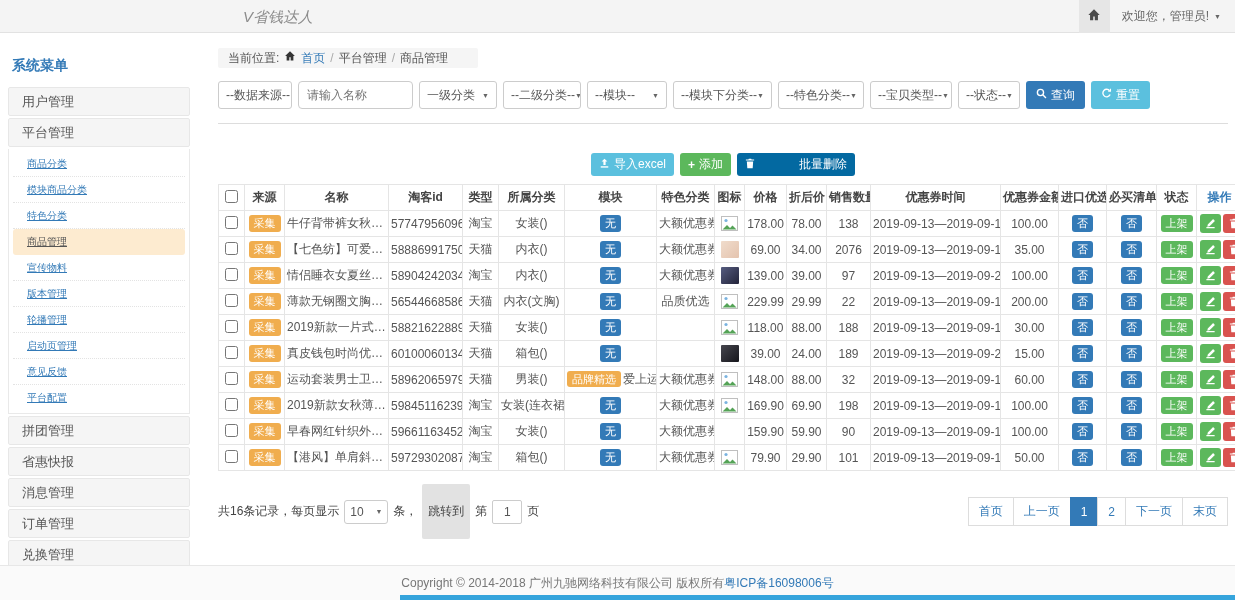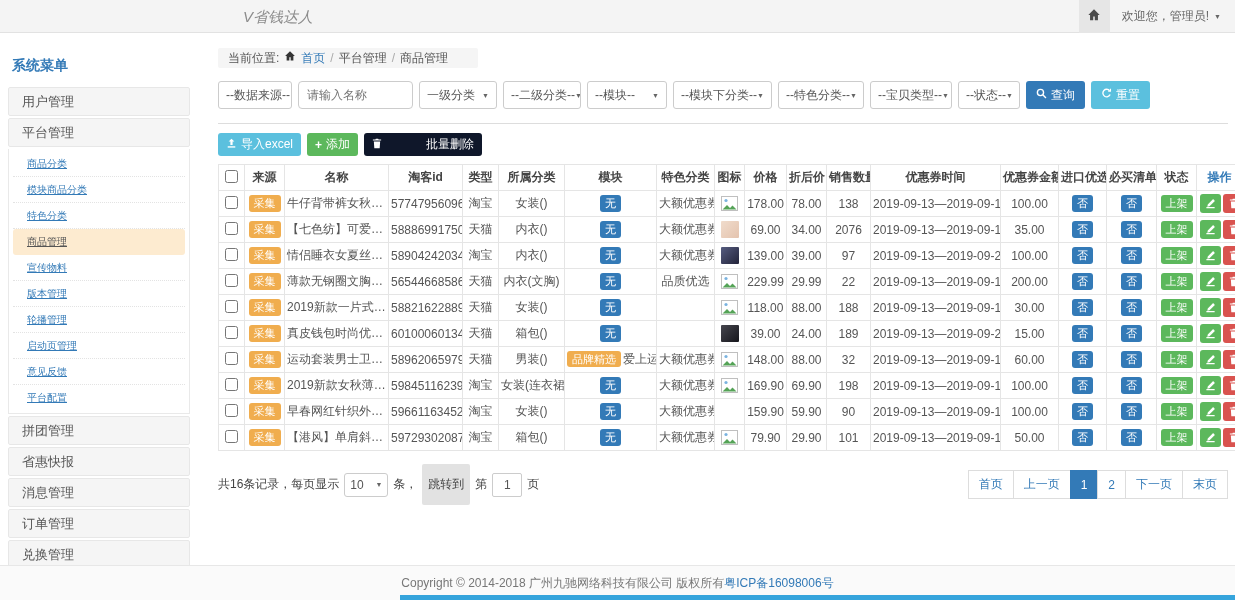--- a/index.html
+++ b/index.html
@@ -41,25 +41,25 @@
   .filters { display:flex; align-items:center; gap:6px; margin-top:13px; }
   .sel { display:inline-flex; align-items:center; justify-content:space-between;
     border:1px solid #ccc; border-radius:3px; height:28px; padding:0 7px;
     font-size:12px; color:#555; background:#fff; cursor:pointer; white-space:nowrap; overflow:hidden; }
   .txt-input { height:28px; border:1px solid #ccc; border-radius:4px; padding:0 8px; font-size:12px; color:#555; width:115px; }
   .btn { display:inline-flex; align-items:center; gap:4px; border:none; border-radius:3px;
     color:#fff; font-size:12px; padding:0 10px; height:28px; cursor:pointer; white-space:nowrap; }
   .btn-primary { background:#337ab7; }
   .btn-info { background:#5bc0de; }
   .btn-success { background:#5cb85c; }
-  .btn-danger-light { background:#0f172a;gap:44px; }
+  .btn-danger-light { background:#0369a1;gap:44px; }
 
   
   .panel { border-top:1px solid #ddd; margin-top:14px; padding-top:9px; }
-  .toolbar { display:flex; justify-content:flex-start; gap:6px; margin-bottom:8px; }
+  .toolbar { display:flex; justify-content:center; gap:6px; margin-bottom:8px;margin-top:20px; }
   .toolbar .btn { height:23px; font-size:12px; padding:0 8px; }
 
   
   table { width:100%; border-collapse:collapse; table-layout:fixed; }
   th, td { border:1px solid #e5e5e5; text-align:center; vertical-align:middle;
     height:26px; padding:1px 2px; overflow:hidden; white-space:nowrap; font-size:12px; color:#555; }
   th { font-weight:bold; color:#444; background:#fff; }
   th.op-head { color:#337ab7; }
   td.name-cell { text-overflow:ellipsis; }
   .badge { display:inline-block; padding:2px 5px; border-radius:3px; color:#fff; font-size:11px; line-height:1.1; }
@@ -75,21 +75,21 @@
   .thumb { display:inline-block; width:18px; height:17px; vertical-align:middle; border-radius:1px; }
   .t-pink  { background:linear-gradient(135deg,#f0dccc,#e4c3ae); }
   .t-dark  { background:linear-gradient(135deg,#565c80,#23243a); }
   .t-wallet{ background:linear-gradient(135deg,#46464e,#16161c); }
   input[type=checkbox]{ width:13px; height:13px; }
 
   
   .page-row { display:flex; justify-content:space-between; align-items:center; margin-top:13px; }
   .page-left { display:flex; align-items:center; gap:5px; color:#444; }
   .per-page { width:44px; height:24px; padding:0 5px; }
-  .jump-btn { background:#e2e2e2; padding:12px 6px; border-radius:2px; color:#444; cursor:pointer; }
+  .jump-btn { background:#e2e2e2; padding:19px 6px; border-radius:2px; color:#444; cursor:pointer; }
   .page-input { width:30px; height:24px; border:1px solid #ccc; border-radius:2px; text-align:center; font-size:12px; color:#555; }
   .pager { display:inline-flex; }
   .pg-btn { border:1px solid #ddd; background:#fff; color:#337ab7; font-size:12px;
     padding:5px 10px; margin-left:-1px; cursor:pointer; }
   .pg-btn.active { background:#337ab7; border-color:#337ab7; color:#fff; }
 
   
   .footer { position:absolute; left:0; bottom:0; width:100%; height:35px; background:#fafafa;
     border-top:1px solid #e7e7e7; display:flex; align-items:center; justify-content:center; color:#777; }
   .footer .icp { color:#337ab7; cursor:pointer; }

